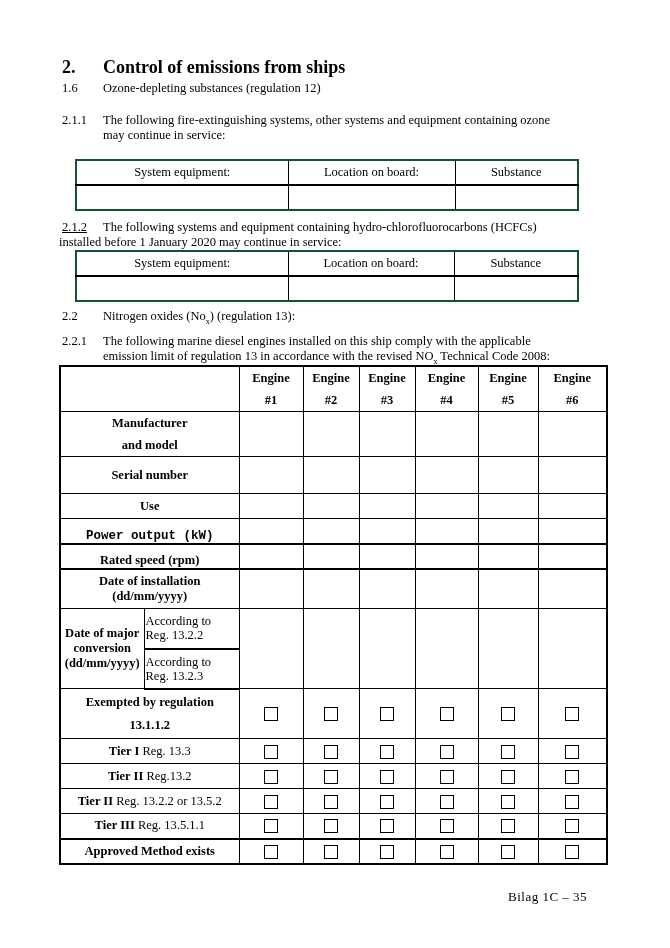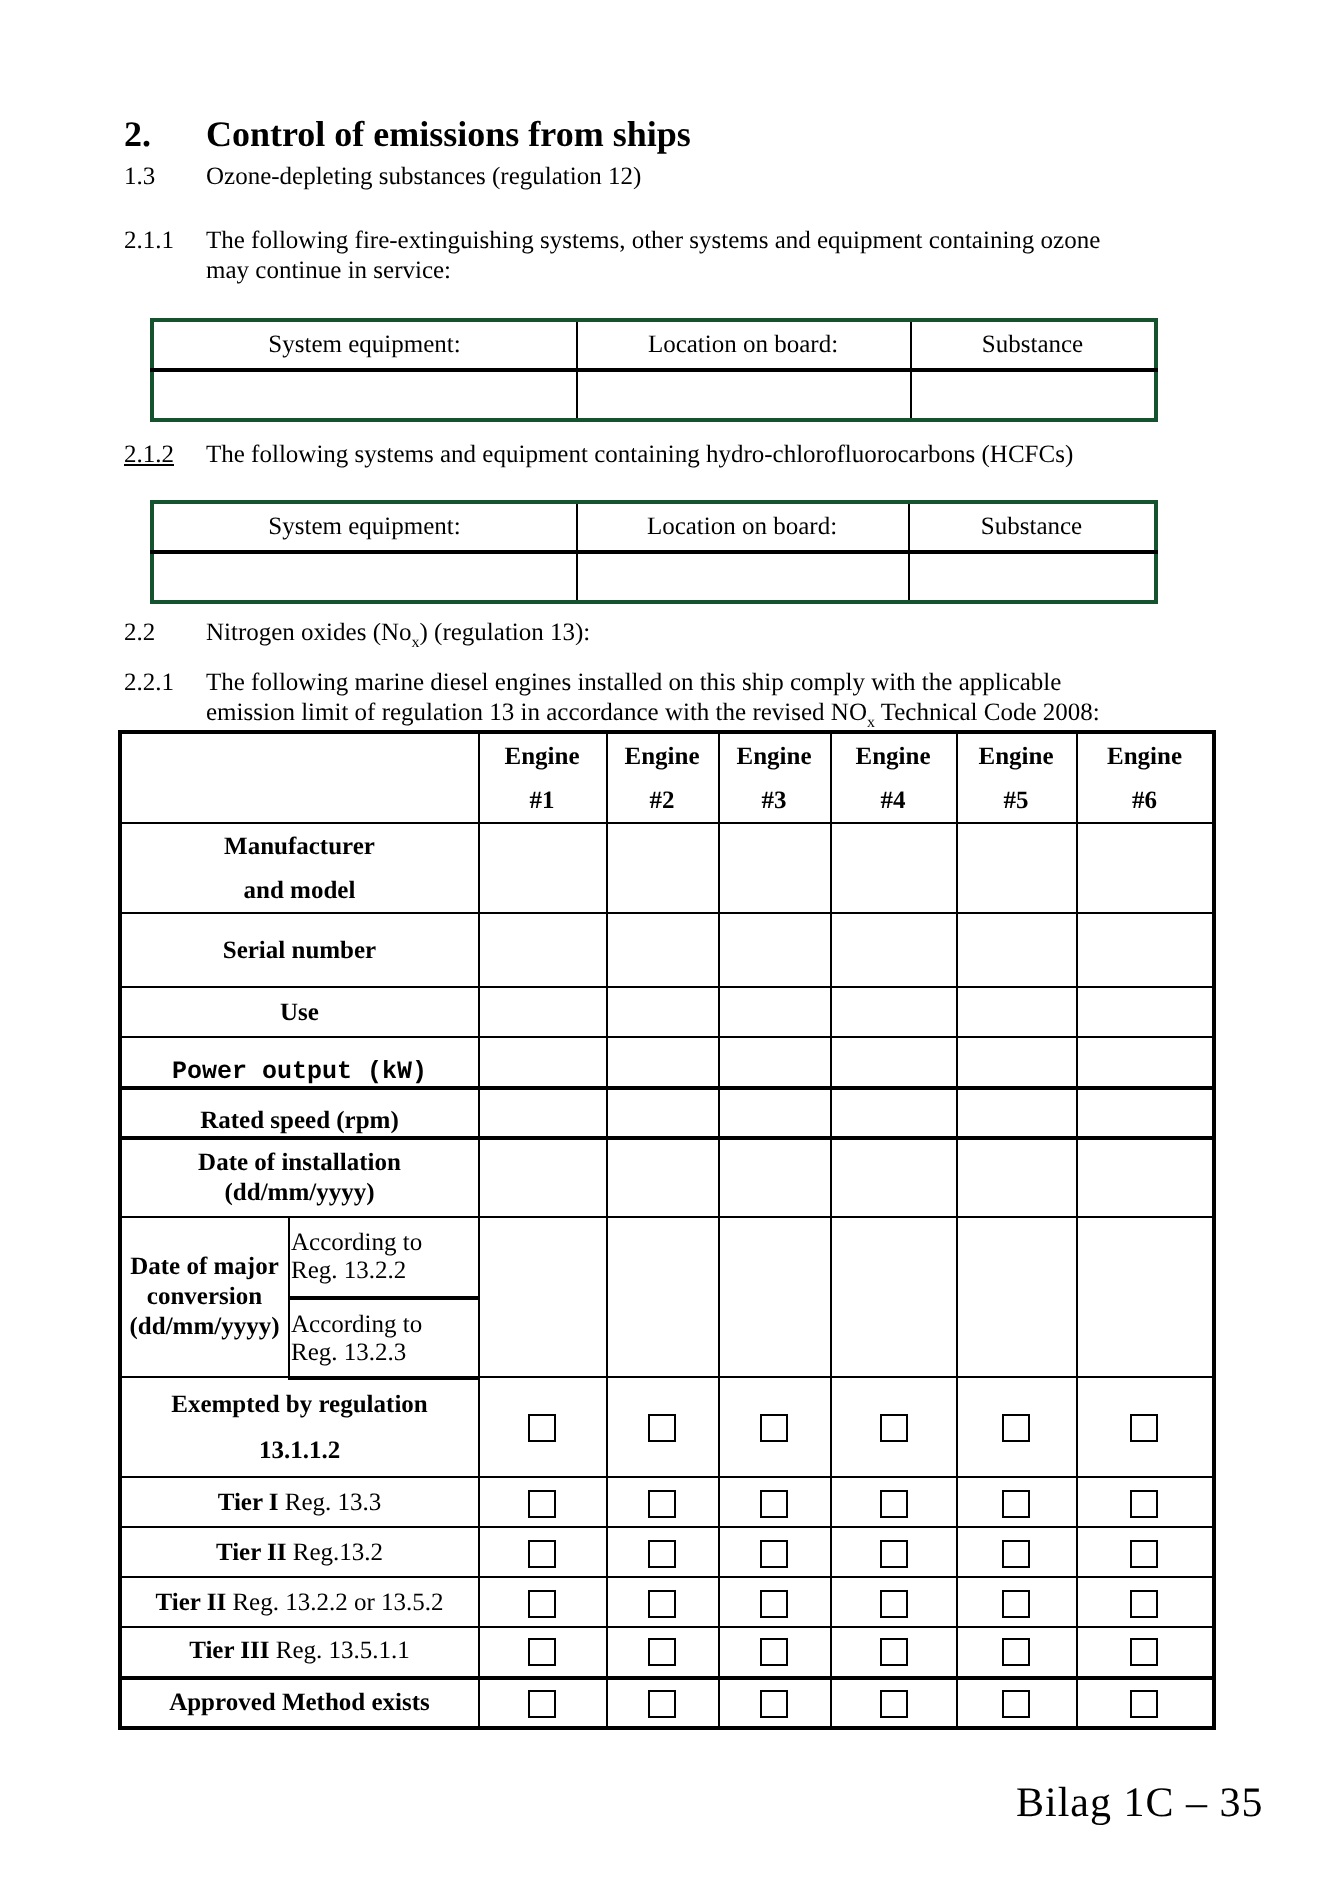--- a/index.html
+++ b/index.html
@@ -15,32 +15,32 @@
   .t3 td { height:23px; }
   .t3 { left:75px; width:504px; border:2px solid #14532d; }
   .t3 tr.hdr td { border-bottom:2px solid #000; }
   .eng { left:59px; top:365px; width:549px; border:2px solid #000; }
   .eng td { font-size:12.5px; }
   .eng .lbl { font-weight:bold; }
   .eng .hd { font-weight:bold; line-height:22px; }
   .cb { display:inline-block; width:12px; height:12px; border:1px solid #000; vertical-align:middle; }
   .sub { text-align:left; font-size:12px; line-height:14px; padding-left:1px; }
   .thick-b td { border-bottom:2px solid #000; }
-  .footer { left:508px; top:889px; font-size:21px; letter-spacing:0.5px; }
+  .footer { left:508px; top:889px; font-size:13px; letter-spacing:0.5px; }
   sub { font-size:8px; }
 </style>
 </head>
 <body>
 
 <div class="abs h2">
   <span class="num">2.</span><span>Control of emissions from ships</span>
 </div>
 
 <div class="abs para" style="top:81px;">
-  <span class="num">1.3</span><span>Ozone-depleting substances (regulation 12)</span>
+  <span class="num">1.6</span><span>Ozone-depleting substances (regulation 12)</span>
 </div>
 
 <div class="abs para" style="top:113px;">
   <div><span class="num">2.1.1</span><span>The following fire-extinguishing systems, other systems and equipment containing ozone</span></div>
   <div class="indent">may continue in service:</div>
 </div>
 
 <table class="t3" style="top:159px;">
   <colgroup>
       <col style="width:212px">
@@ -56,20 +56,21 @@
   <tr>
     <td></td>
     <td></td>
     <td></td>
   </tr>
 </tbody>
   </table>
 
 <div class="abs para" style="top:220px; left:62px;">
   <div><span style="display:inline-block;width:41px;text-decoration:underline;">2.1.2</span><span>The following systems and equipment containing hydro-chlorofluorocarbons (HCFCs)</span></div>
+  <div style="margin-left:-3px;">installed before 1 January 2020 may continue in service:</div>
 </div>
 
 <table class="t3" style="top:250px;">
   <colgroup>
       <col style="width:212px">
       <col style="width:166px">
       <col>
     </colgroup>
   <tbody>
       <tr class="hdr">

